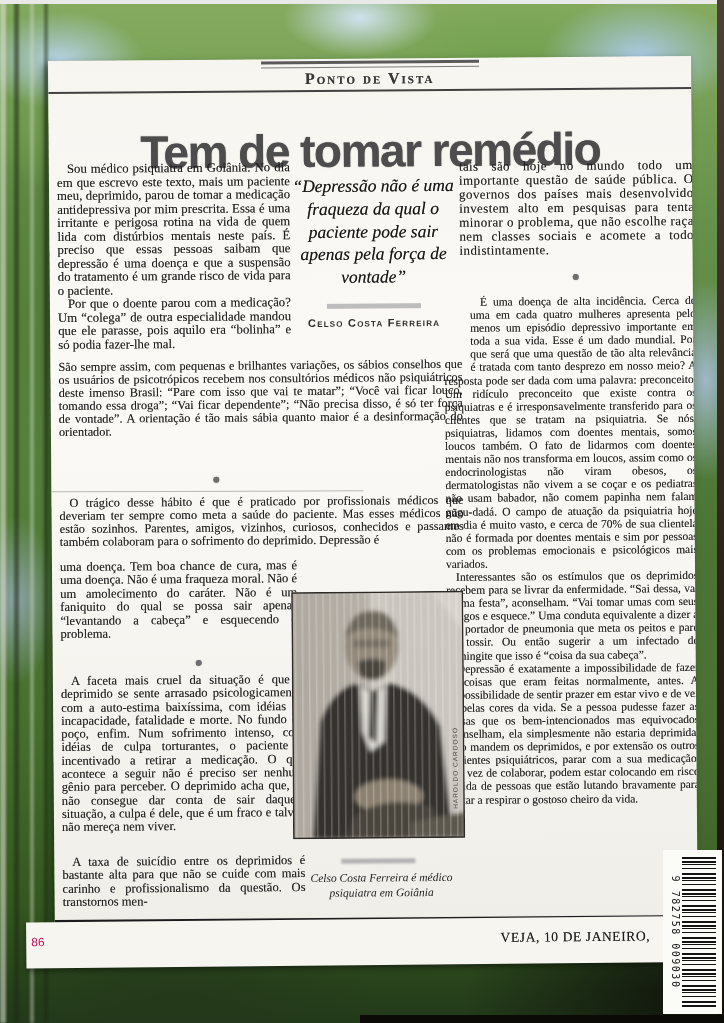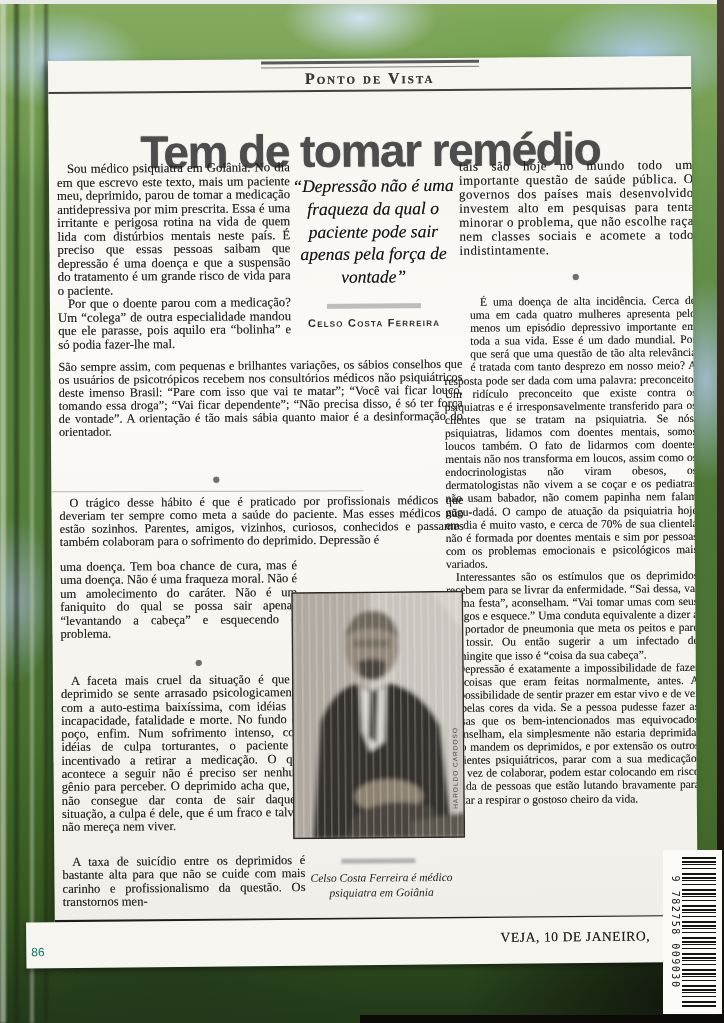--- a/index.html
+++ b/index.html
@@ -74,21 +74,21 @@
   
   .portrait{position:absolute;left:239px;top:533px;width:172px;height:247px;}
   .caption-smudge{position:absolute;left:287px;top:800px;width:74px;height:5px;background:#b3b3b3;filter:blur(1px);}
   .caption{position:absolute;left:247px;top:812px;width:160px;text-align:center;
     font:italic 11.5px/15px "Liberation Serif",serif;color:#222;}
 
   
   .footer-strip{position:absolute;left:26px;top:916px;width:668px;height:46px;
     background:#f6f5f0;transform:rotate(-0.55deg);transform-origin:100% 0;
     box-shadow:0 3px 5px rgba(10,15,8,.5);}
-  .page-number{position:absolute;left:5px;top:23px;font:12px "Liberation Sans",sans-serif;color:#0f766e;}
+  .page-number{position:absolute;left:5px;top:13px;font:12px "Liberation Sans",sans-serif;color:#be185d;}
   .footer-right{position:absolute;right:44px;top:12px;font:13.5px "Liberation Serif",serif;letter-spacing:.6px;color:#1c1c1c;text-shadow:0 0 .4px rgba(20,20,20,.6);}
 
   
   .barcode{position:absolute;left:663px;top:850px;width:59px;height:164px;background:#fbfbf8;overflow:hidden;z-index:5;}
   .barcode-rot{position:absolute;left:-45px;top:56px;width:150px;height:52px;transform:rotate(90deg);}
   .bars{height:34px;margin-top:3px;
     background:repeating-linear-gradient(90deg,#141414 0 2px,#fbfbf8 2px 4px,#141414 4px 6px,#fbfbf8 6px 7px,#141414 7px 8px,#fbfbf8 8px 11px,#141414 11px 12px,#fbfbf8 12px 16px);}
   .barcode-digits{font:10px "DejaVu Sans Mono",monospace;letter-spacing:1.5px;text-align:center;color:#111;margin-top:1px;white-space:nowrap;}
 </style>
 </head>

